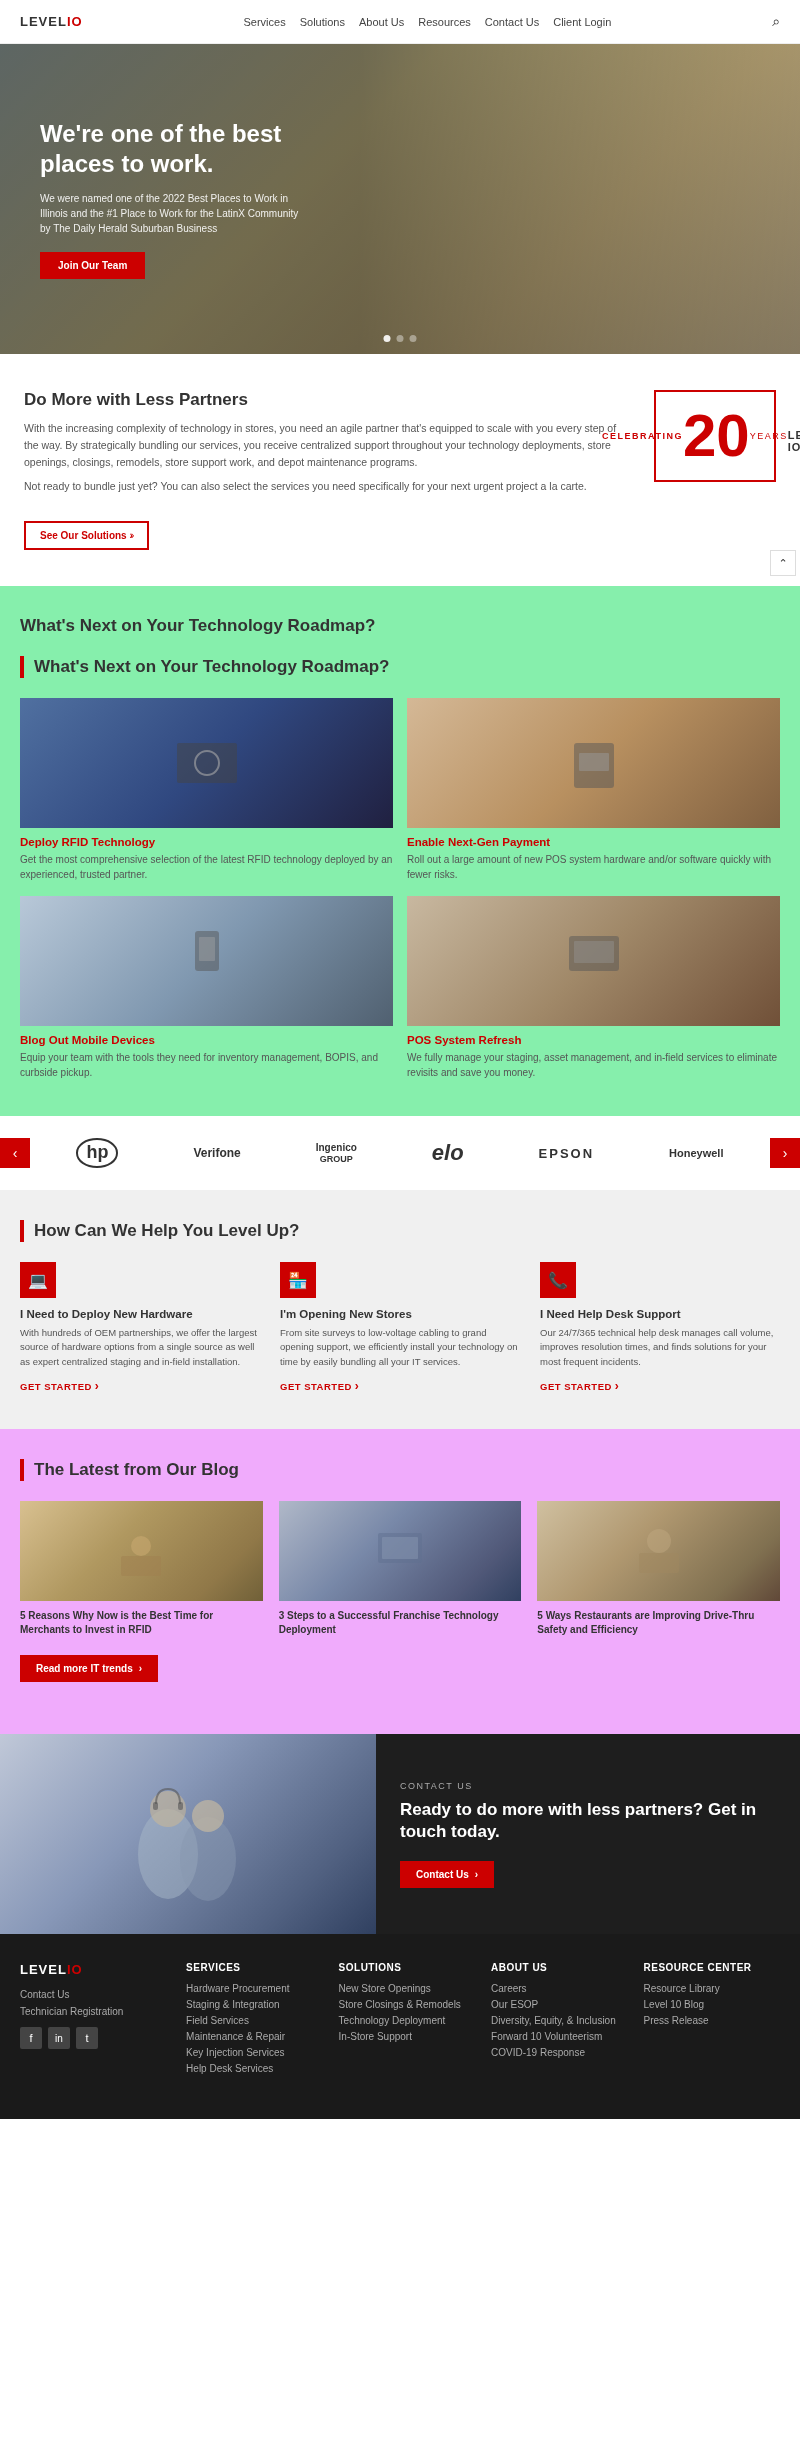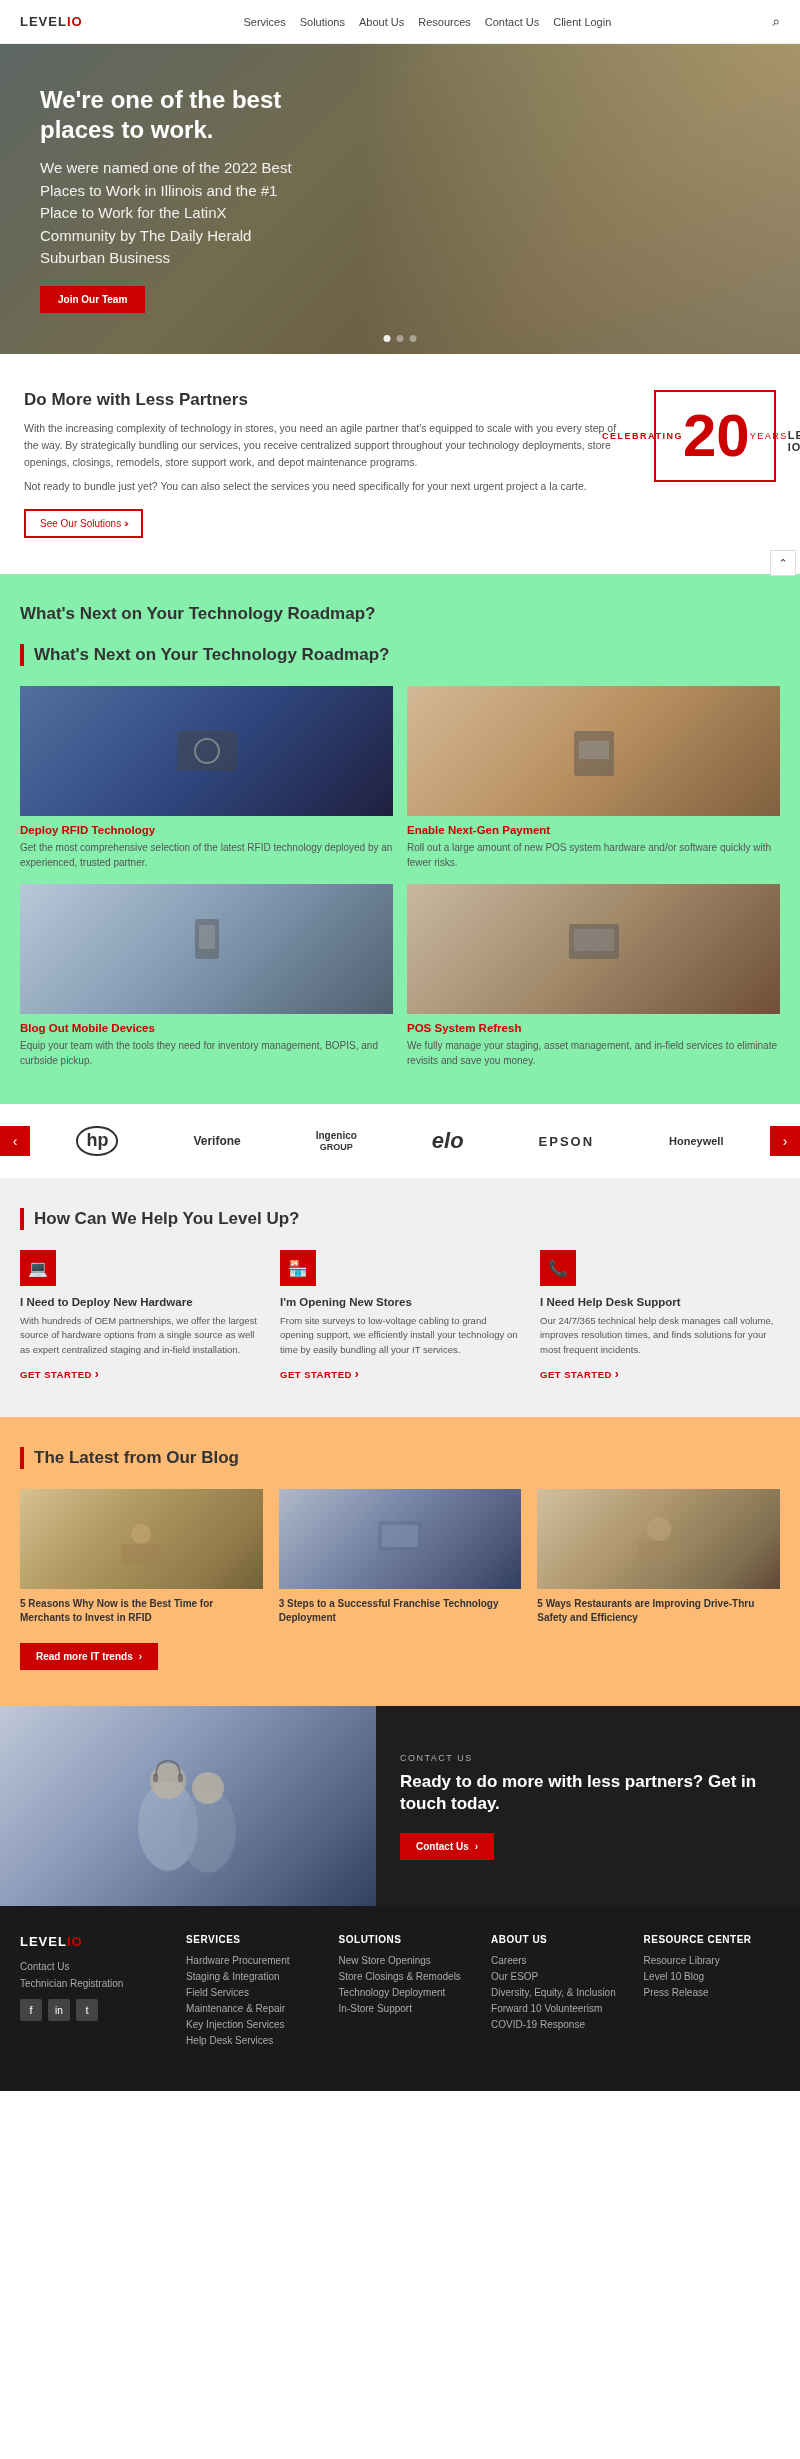--- a/index.html
+++ b/index.html
@@ -28,39 +28,39 @@
   </div>
   <span style="font-size:14px;cursor:pointer;">⌕</span>
 </nav>
 
 <section style="position:relative;height:310px;overflow:hidden;display:flex;align-items:center;">
   <div style="position:absolute;inset:0;background:linear-gradient(135deg,#9aada8 0%,#c8b878 40%,#b09860 70%,#807050 100%);opacity:0.85;"></div>
 
   <div style="position:absolute;inset:0;background:linear-gradient(to right, rgba(0,0,0,0.45) 45%, rgba(0,0,0,0.1) 100%);"></div>
   <div style="position:relative;z-index:2;padding:30px 40px;color:#fff;max-width:340px;">
     <h1 style="font-size:24px;font-weight:bold;line-height:1.25;margin-bottom:12px;">We're one of the best places to work.</h1>
-    <p style="font-size:15px;line-height:1.5;margin-bottom:16px;opacity:0.9;">We were named one of the 2022 Best Places to Work in Illinois and the #1 Place to Work for the LatinX Community by The Daily Herald Suburban Business</p>
+    <p style="font-size:10px;line-height:1.5;margin-bottom:16px;opacity:0.9;">We were named one of the 2022 Best Places to Work in Illinois and the #1 Place to Work for the LatinX Community by The Daily Herald Suburban Business</p>
     <button style="background:#c00;color:#fff;border:none;padding:8px 18px;font-size:10px;cursor:pointer;font-weight:bold;">Join Our Team</button>
   </div>
 
   <div style="position:absolute;bottom:12px;left:50%;transform:translateX(-50%);display:flex;gap:6px;">
     <div style="width:7px;height:7px;border-radius:50%;background:rgba(255,255,255,0.9);"></div>
     <div style="width:7px;height:7px;border-radius:50%;background:rgba(255,255,255,0.4);"></div>
     <div style="width:7px;height:7px;border-radius:50%;background:rgba(255,255,255,0.4);"></div>
   </div>
 </section>
 
 <div style="position:absolute;right:4px;top:550px;background:#fff;border:1px solid #ddd;width:26px;height:26px;display:flex;align-items:center;justify-content:center;cursor:pointer;font-size:11px;z-index:50;">⌃</div>
 
 <section style="padding:36px 24px;background:#fff;display:flex;align-items:flex-start;gap:28px;">
   <div style="flex:1;">
     <h2 style="font-size:17px;font-weight:bold;margin-bottom:10px;">Do More with Less Partners</h2>
     <p style="font-size:10.5px;color:#555;line-height:1.6;margin-bottom:8px;">With the increasing complexity of technology in stores, you need an agile partner that's equipped to scale with you every step of the way. By strategically bundling our services, you receive centralized support throughout your technology deployments, store openings, closings, remodels, store support work, and depot maintenance programs.</p>
     <p style="font-size:10.5px;color:#555;line-height:1.6;margin-bottom:14px;">Not ready to bundle just yet? You can also select the services you need specifically for your next urgent project a la carte.</p>
-    <button style="background:transparent;color:#c00;border:2px solid #c00;padding:7px 14px;font-size:10px;cursor:pointer;font-weight:normal;display:inline-flex;align-items:center;gap:6px;">See Our Solutions ›</button><span style="color:#c00;margin-left:-18px;font-size:11px;pointer-events:none;">›</span>
+    <button style="background:transparent;color:#c00;border:2px solid #c00;padding:7px 14px;font-size:10px;cursor:pointer;font-weight:bold;display:inline-flex;align-items:center;gap:6px;margin-top:12px;">See Our Solutions ›</button><span style="color:#c00;margin-left:-18px;font-size:11px;pointer-events:none;">›</span>
   </div>
   <div style="width:122px;border:2.5px solid #c00;display:flex;flex-direction:row;align-items:center;justify-content:center;padding:14px 10px;flex-shrink:0;">
     <span style="font-size:9px;font-weight:bold;color:#c00;letter-spacing:1.5px;">CELEBRATING</span>
     <span style="font-size:60px;font-weight:900;color:#c00;line-height:1;">20</span>
     <span style="font-size:9px;color:#c00;letter-spacing:1.5px;">YEARS</span>
     <span style="font-size:11px;font-weight:bold;color:#333;letter-spacing:1px;margin-top:10px;">LEVEL IO</span>
   </div>
 </section>
 
 <section style="background:#86efac;padding:30px 20px 36px;">
@@ -159,21 +159,21 @@
 
     <div>
       <div style="width:36px;height:36px;background:#c00;color:#fff;display:flex;align-items:center;justify-content:center;font-size:16px;margin-bottom:10px;">📞</div>
       <h3 style="font-size:11.5px;font-weight:bold;margin-bottom:6px;">I Need Help Desk Support</h3>
       <p style="font-size:9.5px;color:#555;line-height:1.5;margin-bottom:8px;">Our 24/7/365 technical help desk manages call volume, improves resolution times, and finds solutions for your most frequent incidents.</p>
       <span style="color:#c00;font-size:9.5px;font-weight:bold;cursor:pointer;letter-spacing:0.5px;display:inline-flex;align-items:center;gap:3px;">GET STARTED <span style="font-size:12px;">›</span></span>
     </div>
   </div>
 </section>
 
-<section style="background:#fdba74;padding:30px 20px 36px;">
+<section style="background:#f0abfc;padding:30px 20px 52px;">
   <div style="display:flex;align-items:center;margin-bottom:20px;">
     <div style="width:4px;height:22px;background:#c00;margin-right:10px;flex-shrink:0;"></div>
     <h2 style="font-size:17px;font-weight:bold;">The Latest from Our Blog</h2>
   </div>
   <div style="display:grid;grid-template-columns:1fr 1fr 1fr;gap:16px;">
 
     <div>
       <div style="width:100%;height:100px;background:linear-gradient(135deg,#d8c090 0%,#b09860 40%,#907848 80%,#706038 100%);display:flex;align-items:center;justify-content:center;overflow:hidden;">
         <svg width="60" height="60" viewBox="0 0 60 60">
           <circle cx="30" cy="25" r="10" fill="#c8a870" opacity="0.6"></circle>

